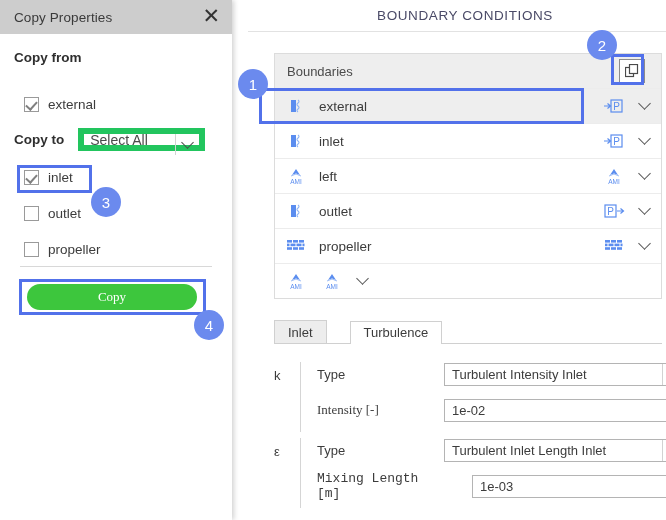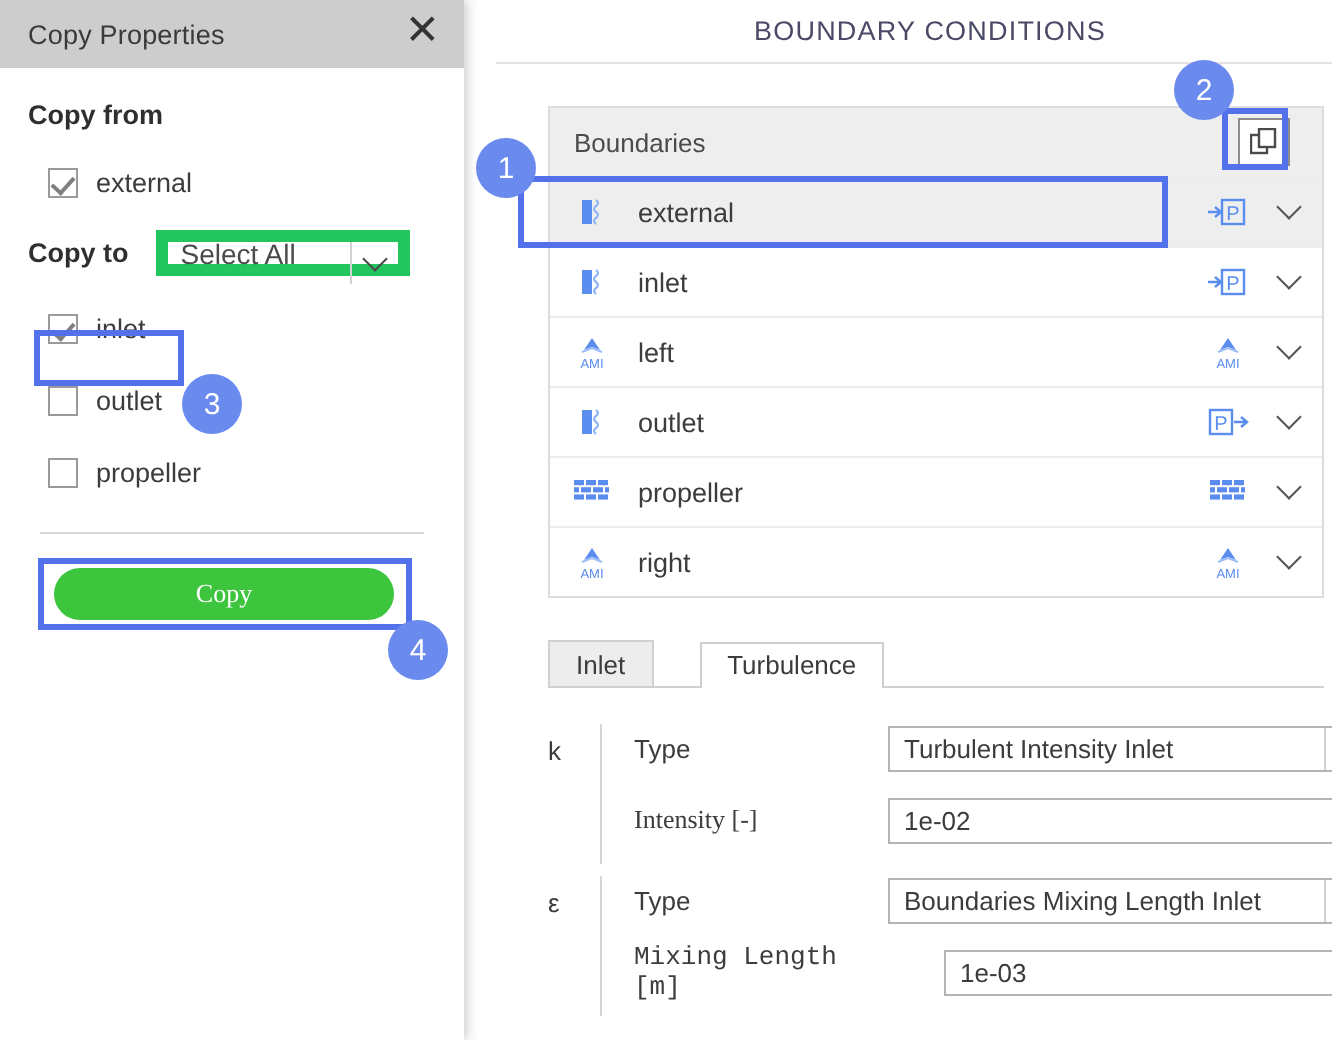--- a/index.html
+++ b/index.html
@@ -49,21 +49,21 @@
     padding: 0 2px 3px 2px;
   }
   #dialog-body {
     padding: 16px 14px 0 14px;
     box-sizing: border-box;
   }
   .section-title {
     font-size: 13.5px;
     font-weight: bold;
     color: #2f2f2f;
-    margin-bottom: 14px;
+    margin-bottom: 27px;
   }
   .check-row {
     display: flex;
     align-items: center;
     height: 24px;
     margin-left: 10px;
     margin-bottom: 12px;
     position: relative;
   }
   .cbx {
@@ -476,21 +476,20 @@
     </div>
 
     <div class="bc-row">
       <span class="bc-icon">
         <svg width="18" height="18" viewBox="0 0 18 18">
           <path d="M9 2 L13 8 L9 6.5 L5 8 Z" fill="#5b8def"></path>
           <path d="M4 9 L9 7 L14 9" stroke="#9dbdf6" stroke-width="1" fill="none"></path>
           <text x="9" y="17" font-size="6.5" fill="#5b8def" text-anchor="middle" font-family="Liberation Sans, sans-serif">AMI</text>
         </svg>
       </span>
-      <span class="bc-name">right</span>
       <span class="bc-type-icon">
         <svg width="18" height="18" viewBox="0 0 18 18">
           <path d="M9 2 L13 8 L9 6.5 L5 8 Z" fill="#5b8def"></path>
           <path d="M4 9 L9 7 L14 9" stroke="#9dbdf6" stroke-width="1" fill="none"></path>
           <text x="9" y="17" font-size="6.5" fill="#5b8def" text-anchor="middle" font-family="Liberation Sans, sans-serif">AMI</text>
         </svg>
       </span>
       <span class="bc-chev">
           <i class="chev-d"></i>
         </span>
@@ -524,21 +523,21 @@
     </div>
   </div>
 
   <div class="group" style="top:438px; height:70px;">
     <div class="grp-sym">ε</div>
     <div class="grp-bar"></div>
     <div class="grp-fields">
       <div class="field-row">
         <span class="field-label" style="width:127px;">Type</span>
         <span class="field-input" style="width:243px;">
-          <span>Boundaries Mixing Length Inlet</span>
+          <span>Turbulent Inlet Length Inlet</span>
           <span class="select-arrow">
               <i class="chev"></i>
             </span>
         </span>
       </div>
       <div class="field-row">
         <span class="field-label" style="width:127px;font-family:Liberation Mono, monospace;">Mixing Length [m]</span>
         <span class="field-input" style="width:215px; margin-left:28px;">
           <span>1e-03</span>
         </span>

